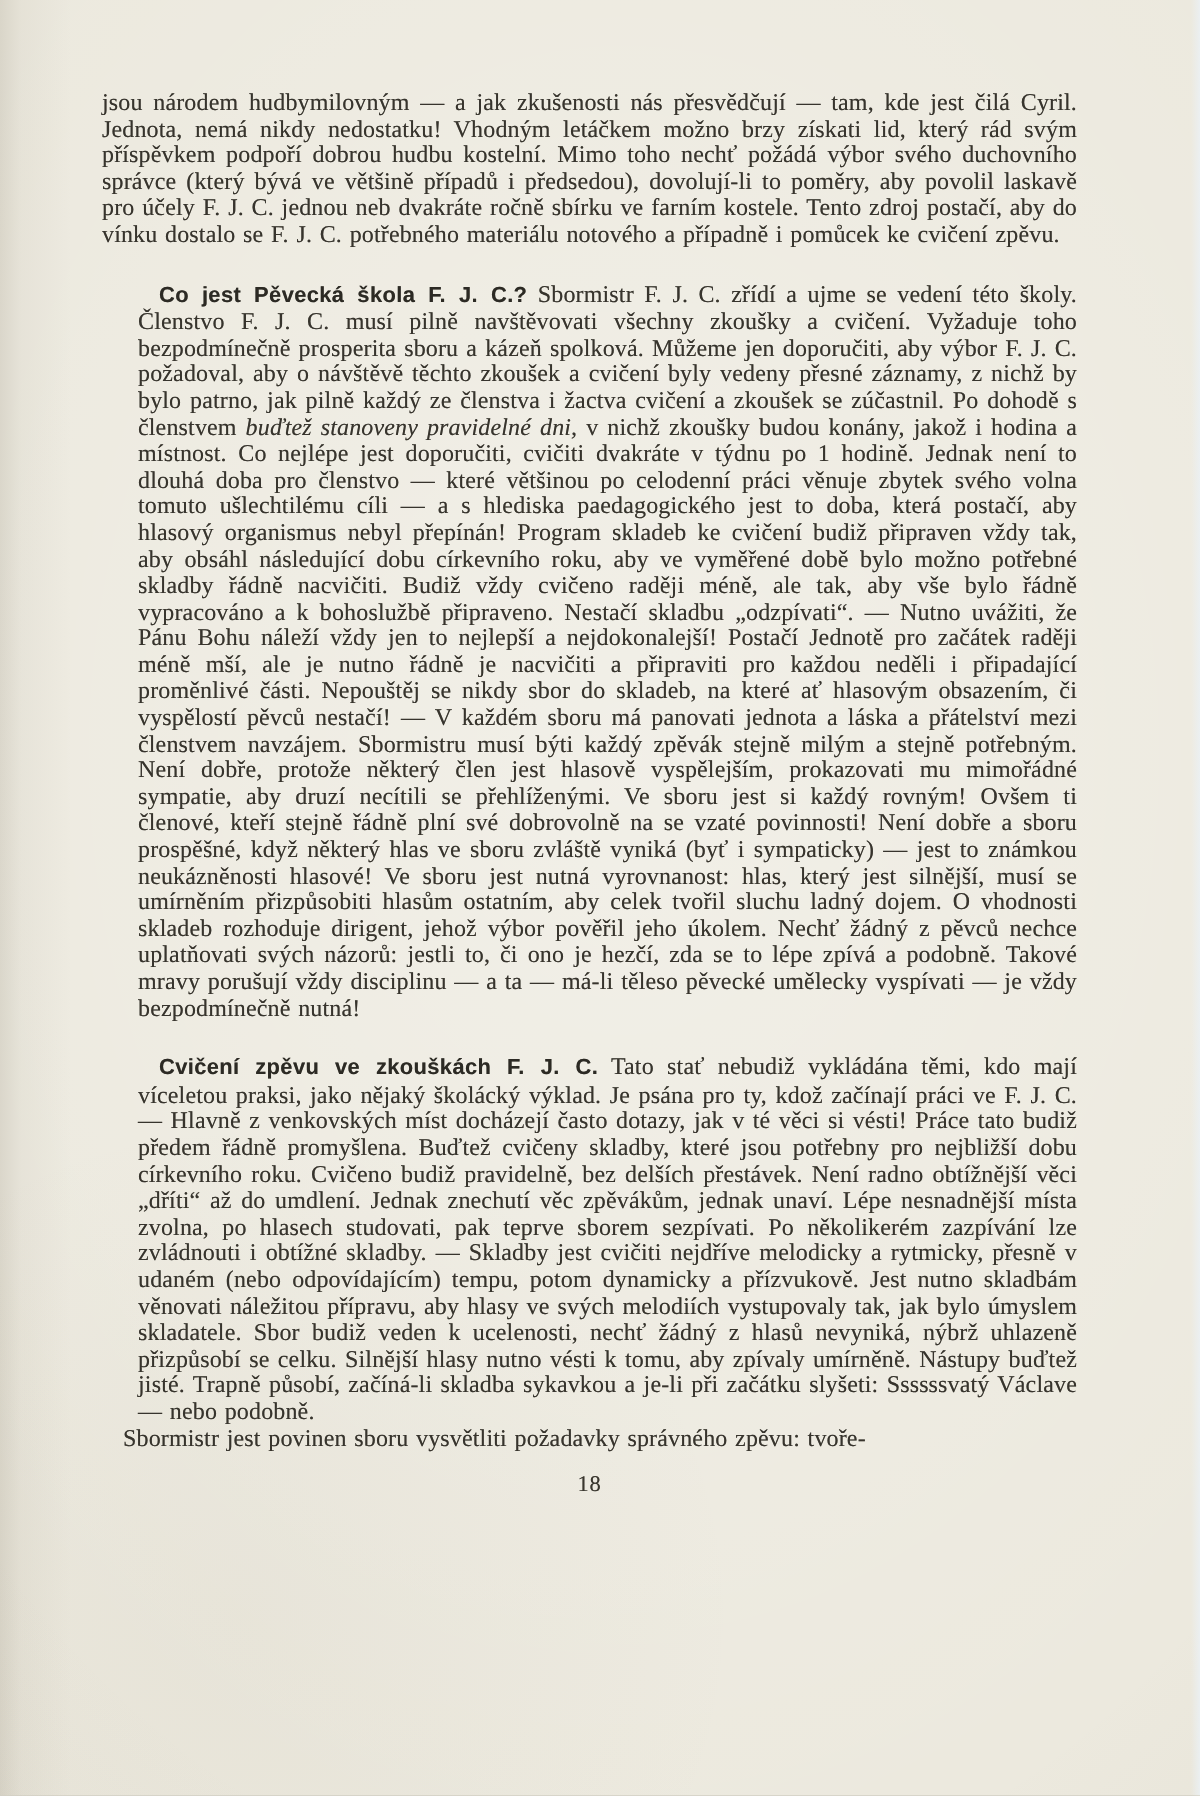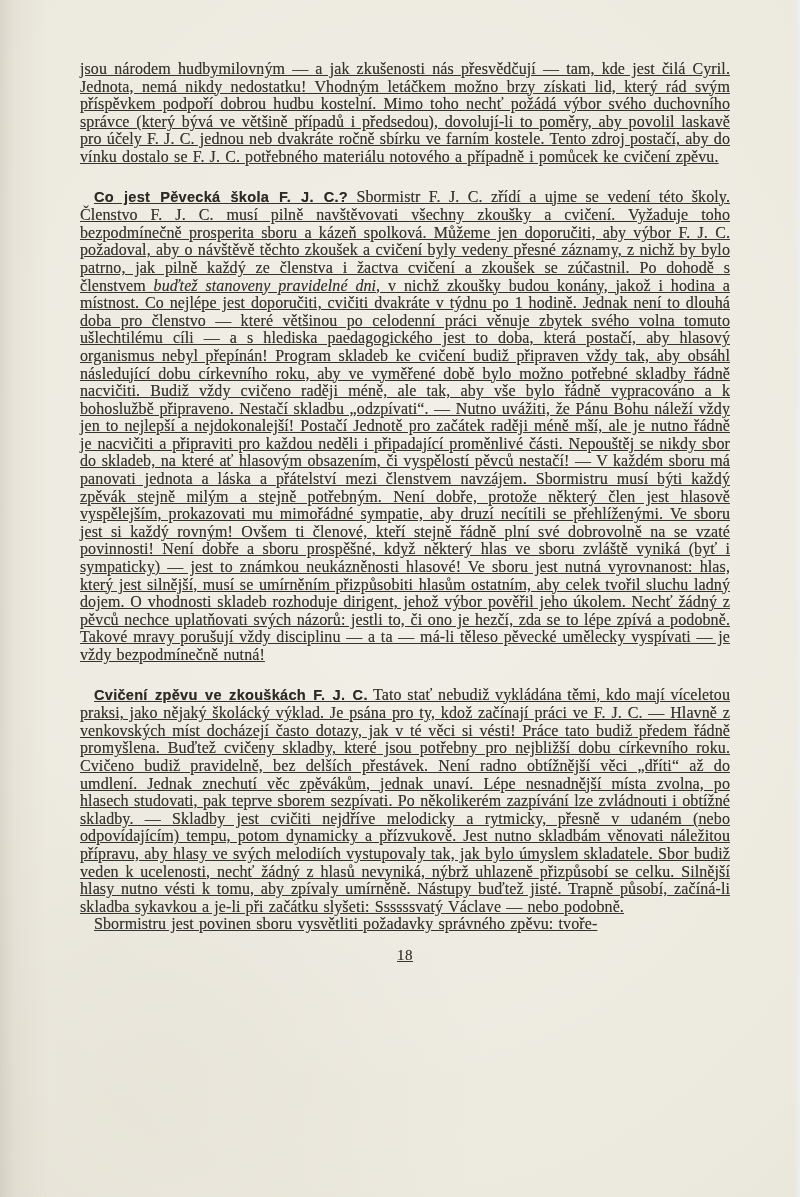--- a/index.html
+++ b/index.html
@@ -15,38 +15,38 @@
     overflow: hidden;
     background:
       linear-gradient(90deg, rgba(120,110,90,0.16) 0px, rgba(120,110,90,0.06) 14px, rgba(120,110,90,0.0) 48px),
       linear-gradient(270deg, rgba(235,240,243,0.9) 0px, rgba(235,240,243,0.0) 6px),
       radial-gradient(130% 115% at 52% 42%, rgba(255,255,255,0.30) 0%, rgba(255,255,255,0.0) 55%, rgba(110,100,78,0.10) 100%),
       radial-gradient(60% 40% at 20% 90%, rgba(130,120,95,0.05), rgba(0,0,0,0) 70%),
       #ece9de;
   }
   .text-block {
     position: absolute;
-    left: 80px;
+    left: 68px;
     top: 60px;
     width: 650px;
     color: #37342d;
     font-family: "Liberation Serif", "DejaVu Serif", serif;
     font-size: 16px;
     line-height: 17.6px;
     text-align: justify;
     letter-spacing: 0.1px;
     word-spacing: 1px;
     text-shadow: 0 0 0.35px rgba(55,52,45,0.55);
-    text-decoration: underline;
   }
   p.para {
     margin: 0;
   }
   p.gap-before {
     margin-top: 22px;
+    margin-left: 24px;
   }
   p.indent {
     text-indent: 14px;
   }
   .run-in {
     font-family: "Liberation Sans", "DejaVu Sans", sans-serif;
     font-weight: 700;
     font-size: 14.6px;
     letter-spacing: 0.25px;
     word-spacing: 2.5px;
@@ -68,18 +68,18 @@
 
 <div class="page">
   <div class="text-block">
 
     <p class="para">jsou národem hudbymilovným — a jak zkušenosti nás přesvědčují — tam, kde jest čilá Cyril. Jednota, nemá nikdy nedostatku! Vhodným letáčkem možno brzy získati lid, který rád svým příspěvkem podpoří dobrou hudbu kostelní. Mimo toho nechť požádá výbor svého duchovního správce (který bývá ve většině případů i předsedou), dovolují-li to poměry, aby povolil laskavě pro účely F. J. C. jednou neb dvakráte ročně sbírku ve farním kostele. Tento zdroj postačí, aby do vínku dostalo se F. J. C. potřebného materiálu notového a případně i pomůcek ke cvičení zpěvu.</p>
 
     <p class="para gap-before indent"><b class="run-in">Co jest Pěvecká škola F. J. C.?</b><span> Sbormistr F. J. C. zřídí a ujme se vedení této školy. Členstvo F. J. C. musí pilně navštěvovati všechny zkoušky a cvičení. Vyžaduje toho bezpodmínečně prosperita sboru a kázeň spolková. Můžeme jen doporučiti, aby výbor F. J. C. požadoval, aby o návštěvě těchto zkoušek a cvičení byly vedeny přesné záznamy, z nichž by bylo patrno, jak pilně každý ze členstva i žactva cvičení a zkoušek se zúčastnil. Po dohodě s členstvem </span><i class="emphasis">buďtež stanoveny pravidelné dni,</i><span> v nichž zkoušky budou konány, jakož i hodina a místnost. Co nejlépe jest doporučiti, cvičiti dvakráte v týdnu po 1 hodině. Jednak není to dlouhá doba pro členstvo — které většinou po celodenní práci věnuje zbytek svého volna tomuto ušlechtilému cíli — a s hlediska paedagogického jest to doba, která postačí, aby hlasový organismus nebyl přepínán! Program skladeb ke cvičení budiž připraven vždy tak, aby obsáhl následující dobu církevního roku, aby ve vyměřené době bylo možno potřebné skladby řádně nacvičiti. Budiž vždy cvičeno raději méně, ale tak, aby vše bylo řádně vypracováno a k bohoslužbě připraveno. Nestačí skladbu „odzpívati“. — Nutno uvážiti, že Pánu Bohu náleží vždy jen to nejlepší a nejdokonalejší! Postačí Jednotě pro začátek raději méně mší, ale je nutno řádně je nacvičiti a připraviti pro každou neděli i připadající proměnlivé části. Nepouštěj se nikdy sbor do skladeb, na které ať hlasovým obsazením, či vyspělostí pěvců nestačí! — V každém sboru má panovati jednota a láska a přátelství mezi členstvem navzájem. Sbormistru musí býti každý zpěvák stejně milým a stejně potřebným. Není dobře, protože některý člen jest hlasově vyspělejším, prokazovati mu mimořádné sympatie, aby druzí necítili se přehlíženými. Ve sboru jest si každý rovným! Ovšem ti členové, kteří stejně řádně plní své dobrovolně na se vzaté povinnosti! Není dobře a sboru prospěšné, když některý hlas ve sboru zvláště vyniká (byť i sympaticky) — jest to známkou neukázněnosti hlasové! Ve sboru jest nutná vyrovnanost: hlas, který jest silnější, musí se umírněním přizpůsobiti hlasům ostatním, aby celek tvořil sluchu ladný dojem. O vhodnosti skladeb rozhoduje dirigent, jehož výbor pověřil jeho úkolem. Nechť žádný z pěvců nechce uplatňovati svých názorů: jestli to, či ono je hezčí, zda se to lépe zpívá a podobně. Takové mravy porušují vždy disciplinu — a ta — má-li těleso pěvecké umělecky vyspívati — je vždy bezpodmínečně nutná!</span></p>
 
     <p class="para gap-before indent"><b class="run-in">Cvičení zpěvu ve zkouškách F. J. C.</b><span> Tato stať nebudiž vykládána těmi, kdo mají víceletou praksi, jako nějaký školácký výklad. Je psána pro ty, kdož začínají práci ve F. J. C. — Hlavně z venkovských míst docházejí často dotazy, jak v té věci si vésti! Práce tato budiž předem řádně promyšlena. Buďtež cvičeny skladby, které jsou potřebny pro nejbližší dobu církevního roku. Cvičeno budiž pravidelně, bez delších přestávek. Není radno obtížnější věci „dříti“ až do umdlení. Jednak znechutí věc zpěvákům, jednak unaví. Lépe nesnadnější místa zvolna, po hlasech studovati, pak teprve sborem sezpívati. Po několikerém zazpívání lze zvládnouti i obtížné skladby. — Skladby jest cvičiti nejdříve melodicky a rytmicky, přesně v udaném (nebo odpovídajícím) tempu, potom dynamicky a přízvukově. Jest nutno skladbám věnovati náležitou přípravu, aby hlasy ve svých melodiích vystupovaly tak, jak bylo úmyslem skladatele. Sbor budiž veden k ucelenosti, nechť žádný z hlasů nevyniká, nýbrž uhlazeně přizpůsobí se celku. Silnější hlasy nutno vésti k tomu, aby zpívaly umírněně. Nástupy buďtež jisté. Trapně působí, začíná-li skladba sykavkou a je-li při začátku slyšeti: Ssssssvatý Václave — nebo podobně.</span></p>
 
-    <p class="para indent">Sbormistru jest povinen sboru vysvětliti požadavky správného zpěvu: tvoře-</p>
+    <p class="para indent">Sbormistr jest povinen sboru vysvětliti požadavky správného zpěvu: tvoře-</p>
 
     <div class="page-number">18</div>
 
   </div>
 </div>
 
 </body></html>

